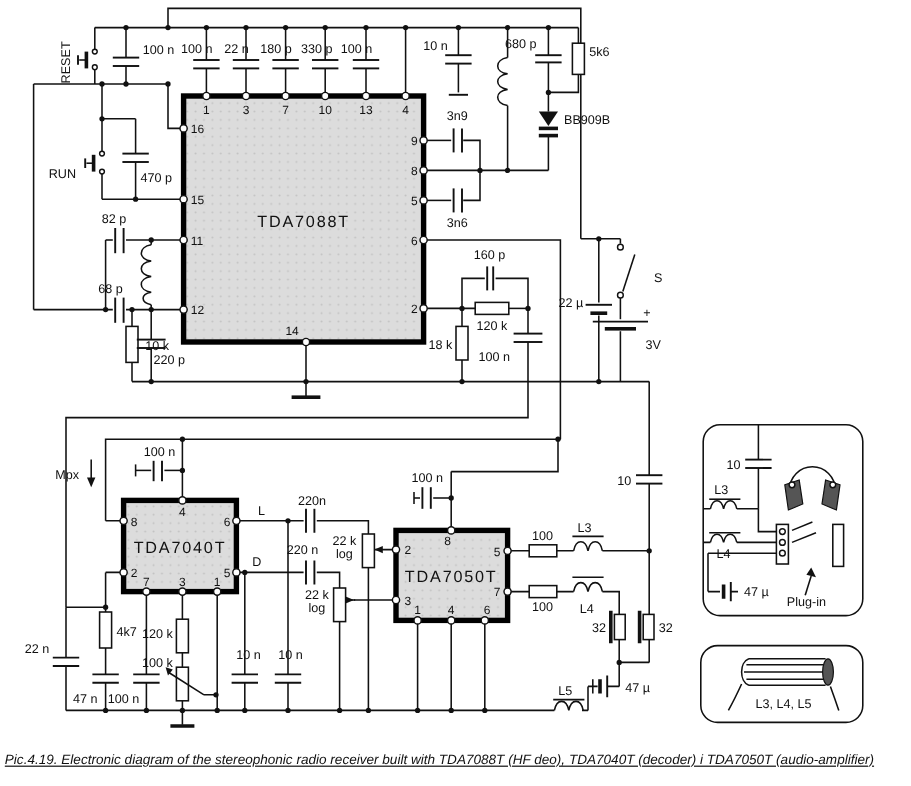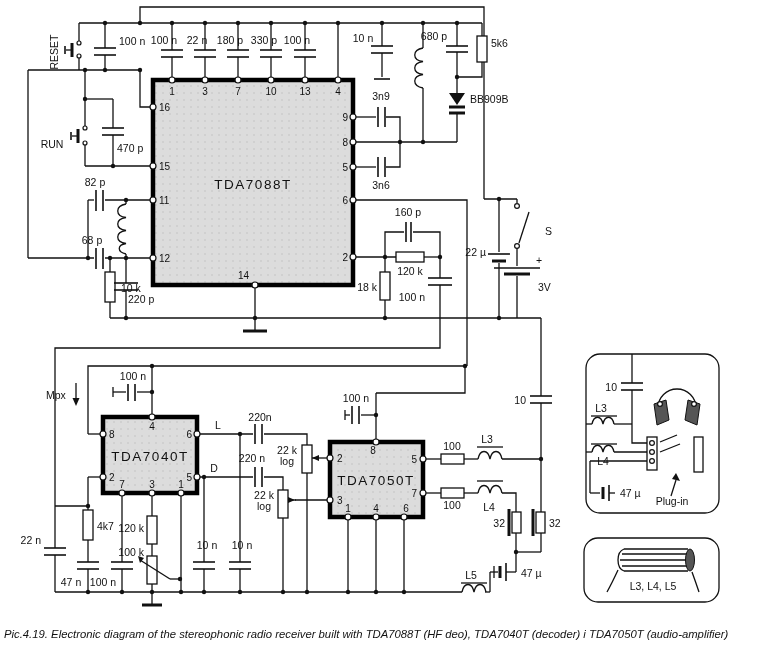--- a/index.html
+++ b/index.html
@@ -4,21 +4,21 @@
 <style>
   html,body{margin:0;padding:0;background:#ffffff;}
   .stage{position:relative;width:759px;height:655px;background:#ffffff;overflow:hidden;
          font-family:"Liberation Sans", sans-serif;}
   svg{display:block;}
   svg text{font-family:"Liberation Sans", sans-serif;fill:#111;}
   .lbl{font-size:10.5px;}
   .pin{font-size:10px;}
   .chipname{font-size:13.5px;letter-spacing:1.5px;}
   .caption{position:absolute;left:4px;top:628px;width:752px;
-           font-size:11.3px;font-style:italic;color:#111;white-space:nowrap;}
+           font-size:11.3px;font-style:italic;color:#111;white-space:nowrap;text-decoration:underline;}
   .wire{stroke:#111;stroke-width:1.3;fill:none;}
   .thick{stroke:#111;stroke-width:3;fill:none;}
   .plate{stroke:#111;stroke-width:1.6;fill:none;}
   .comp{stroke:#111;stroke-width:1.3;fill:#ffffff;}
   .chip{stroke:#000;stroke-width:4.5;}
   .dot{fill:#111;}
   .pincircle{fill:#fff;stroke:#111;stroke-width:1.2;}
 </style>
 </head>
 <body>

